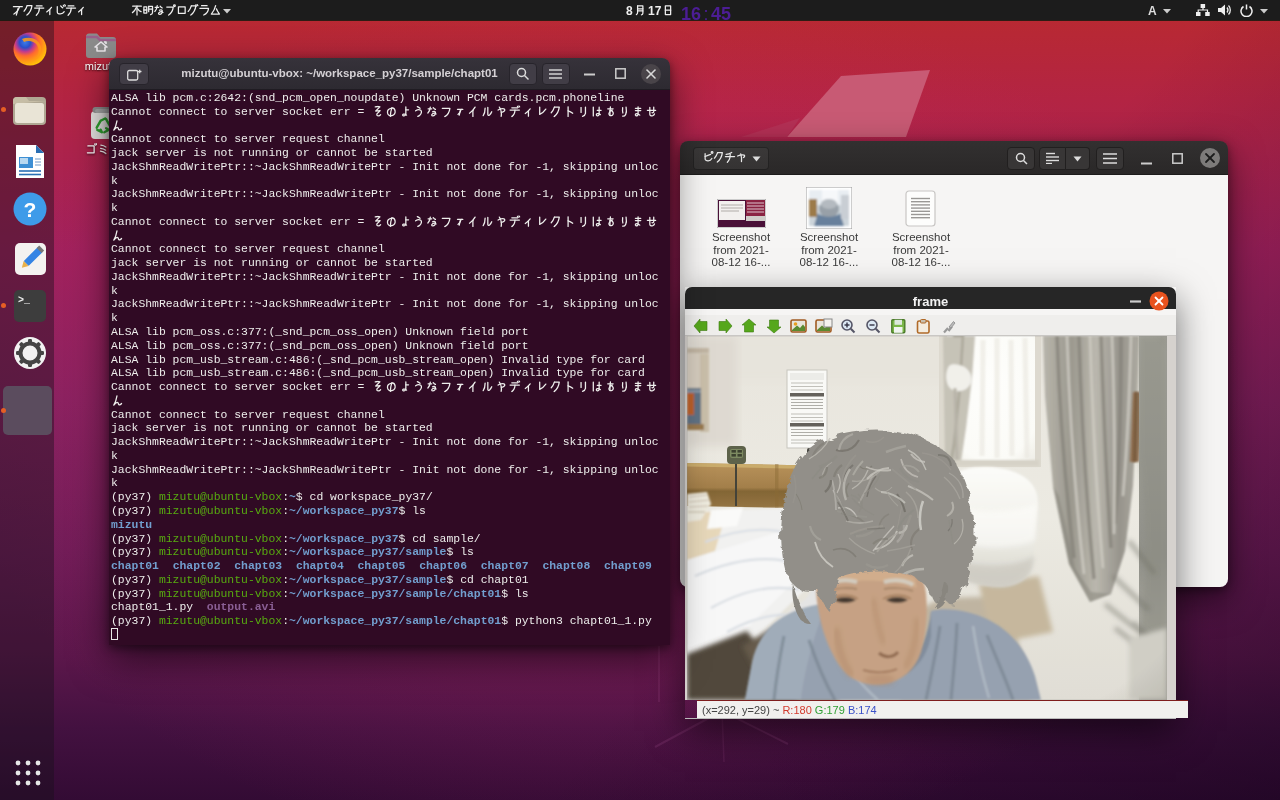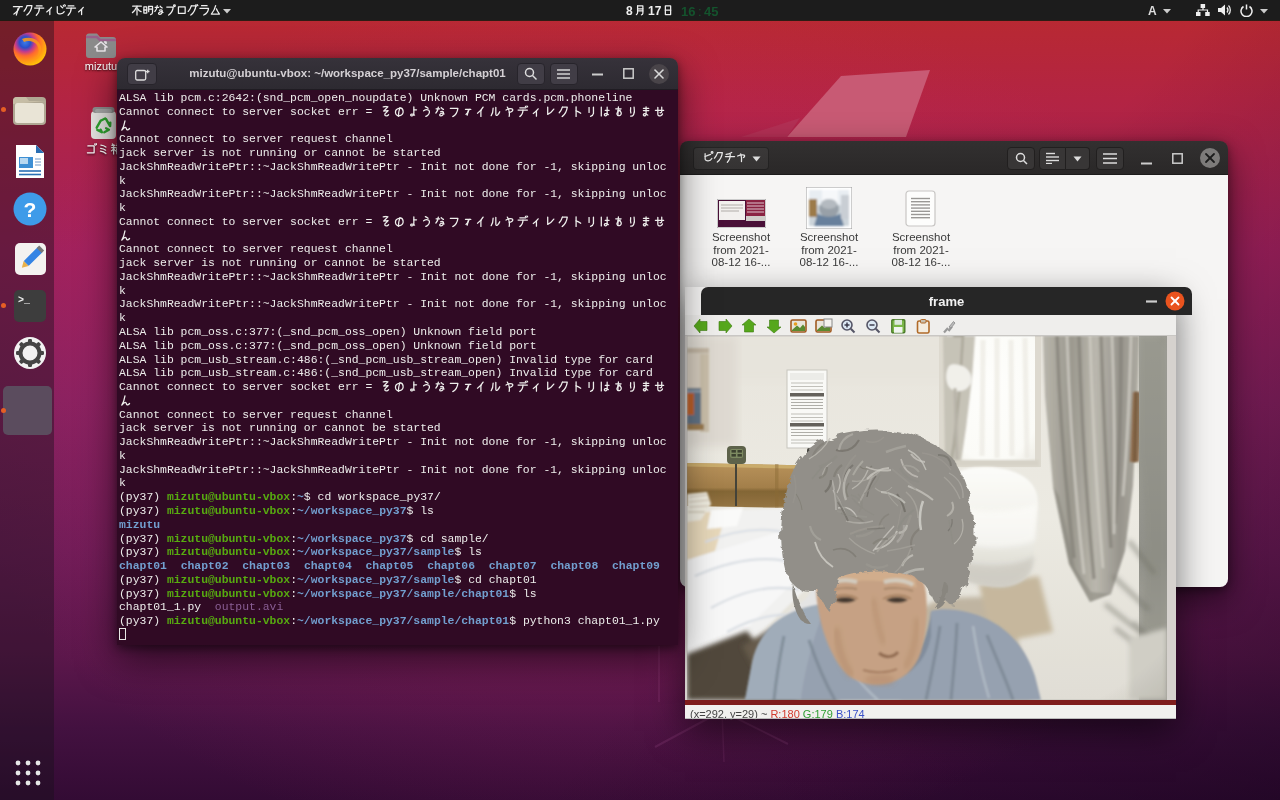--- a/index.html
+++ b/index.html
@@ -263,21 +263,21 @@
       <polygon points="1,1 9,1 5,5.5" fill="#ccc"></polygon>
     </svg>
     <div class="abs" style="left:626px;top:3.5px;font-size:12px;font-weight:bold;color:#eee;letter-spacing:.2px">8</div>
     <svg class="" style="position:absolute;left:634px;top:4px;overflow:visible" width="12" height="12">
       <use href="#k_tsuki" x="0" y="0" width="12" height="12"></use>
     </svg>
     <div class="abs" style="left:648px;top:3.5px;font-size:12px;font-weight:bold;color:#eee">17</div>
     <svg class="" style="position:absolute;left:662px;top:4px;overflow:visible" width="12" height="12">
       <use href="#k_hi" x="0" y="0" width="12" height="12"></use>
     </svg>
-    <div class="abs" style="left:681px;top:3.5px;font-size:13px;font-weight:bold;color:#14532d">16<span style="font-weight:normal;padding:0 2.5px">:</span>45</div>
+    <div class="abs" style="left:681px;top:3.5px;font-size:18px;font-weight:bold;color:#4c1d95">16<span style="font-weight:normal;padding:0 2.5px">:</span>45</div>
     <div class="abs" style="left:1148px;top:3.5px;font-size:12px;font-weight:bold;color:#ddd">A</div>
 <svg class="abs" style="left:1162px;top:8px" width="10" height="6">
       <polygon points="1,1 9,1 5,5.5" fill="#ccc"></polygon>
     </svg>
 <svg class="abs" style="left:1196px;top:4px" width="14" height="12">
  <rect x="4.6" y="0" width="4.5" height="4" fill="#eee"></rect>
       <rect x="0" y="8" width="4.5" height="4" fill="#eee"></rect>
       <rect x="9.2" y="8" width="4.5" height="4" fill="#eee"></rect>
  <path d="M7,4 V6 M2.2,8 V6 H11.5 V8" stroke="#eee" fill="none" stroke-width="1.2"></path>
     </svg>
@@ -484,21 +484,21 @@
         <line x1="6" y1="18.1" x2="25" y2="18.1"></line>
         <line x1="6" y1="21.3" x2="25" y2="21.3"></line>
         <line x1="6" y1="24.5" x2="25" y2="24.5"></line>
         <line x1="6" y1="27.700000000000003" x2="25" y2="27.700000000000003"></line>
       </g>
     </svg>
 </div>
 <div class="abs" style="left:696px;top:231px;width:90px;z-index:16;font-size:11.5px;line-height:12.6px;color:#3a3a3a;text-align:center">Screenshot<br>from 2021-<br>08-12 16-...</div>
 <div class="abs" style="left:784px;top:231px;width:90px;z-index:16;font-size:11.5px;line-height:12.6px;color:#3a3a3a;text-align:center">Screenshot<br>from 2021-<br>08-12 16-...</div>
 <div class="abs" style="left:876px;top:231px;width:90px;z-index:16;font-size:11.5px;line-height:12.6px;color:#3a3a3a;text-align:center">Screenshot<br>from 2021-<br>08-12 16-...</div>
-<div class="abs" style="left:117px;top:58px;width:561px;height:587px;z-index:30;border-radius:8px 8px 0 0;box-shadow:0 14px 38px rgba(0,0,0,.6),0 3px 10px rgba(0,0,0,.45)">
+<div class="abs" style="left:109px;top:58px;width:561px;height:587px;z-index:30;border-radius:8px 8px 0 0;box-shadow:0 14px 38px rgba(0,0,0,.6),0 3px 10px rgba(0,0,0,.45)">
  <div class="abs" style="left:0;top:0;width:561px;height:32px;background:linear-gradient(#36323a,#2d2a31);border-radius:8px 8px 0 0;border-bottom:1px solid #1f1c22"></div>
  <div class="abs" style="left:10px;top:5px;width:30px;height:22px;background:#413d46;border:1px solid #27242b;border-radius:4px"></div>
  <svg class="abs" style="left:18px;top:10px" width="15" height="13">
       <rect x="0.7" y="2.5" width="10" height="9.5" rx="1.5" fill="none" stroke="#ddd" stroke-width="1.3"></rect>
       <line x1="11" y1="3.5" x2="14.5" y2="3.5" stroke="#ddd" stroke-width="1.3"></line>
       <line x1="12.7" y1="1.8" x2="12.7" y2="5.3" stroke="#ddd" stroke-width="1.3"></line>
     </svg>
  <div class="abs" style="left:0;top:9px;width:561px;text-align:center;font-size:11.5px;font-weight:bold;color:#d4d0d4;transform:translateX(-50px)">mizutu@ubuntu-vbox: ~/workspace_py37/sample/chapt01</div>
  <div class="abs" style="left:400px;top:5px;width:28px;height:22px;background:#413d46;border:1px solid #27242b;border-radius:4px"></div>
  <svg class="abs" style="left:407px;top:9px" width="14" height="14">
@@ -636,21 +636,21 @@
 (py37) <span class="g">mizutu@ubuntu-vbox</span>:<span class="b">~/workspace_py37/sample</span>$ ls
 <span class="d">chapt01</span>  <span class="d">chapt02</span>  <span class="d">chapt03</span>  <span class="d">chapt04</span>  <span class="d">chapt05</span>  <span class="d">chapt06</span>  <span class="d">chapt07</span>  <span class="d">chapt08</span>  <span class="d">chapt09</span>
 (py37) <span class="g">mizutu@ubuntu-vbox</span>:<span class="b">~/workspace_py37/sample</span>$ cd chapt01
 (py37) <span class="g">mizutu@ubuntu-vbox</span>:<span class="b">~/workspace_py37/sample/chapt01</span>$ ls
 chapt01_1.py  <span class="avi">output.avi</span>
 (py37) <span class="g">mizutu@ubuntu-vbox</span>:<span class="b">~/workspace_py37/sample/chapt01</span>$ python3 chapt01_1.py
 <span class="cur"></span></pre>
     </div>
 </div>
 <div class="abs" style="left:685px;top:287px;width:491px;height:432px;z-index:20;box-shadow:0 12px 34px rgba(0,0,0,.55)">
- <div class="abs" style="left:16px;top:0;width:491px;height:28px;background:#262626;border-radius:7px 7px 0 0">
+ <div class="abs" style="left:0;top:0;width:491px;height:22px;background:#262626;border-radius:7px 7px 0 0">
    <div style="position:absolute;left:0;top:7px;width:100%;text-align:center;font-size:13px;font-weight:bold;color:#f2f2f2">frame</div>
    <svg class="abs" style="left:445px;top:13px" width="12" height="3">
         <line x1="0" y1="1.5" x2="11" y2="1.5" stroke="#ccc" stroke-width="2.2"></line>
       </svg>
    <svg class="abs" style="left:464px;top:4px" width="20" height="20">
         <circle cx="10" cy="10" r="9.5" fill="#e9531e"></circle>
         <g stroke="#fff" stroke-width="1.8" stroke-linecap="round">
           <line x1="6.5" y1="6.5" x2="13.5" y2="13.5"></line>
           <line x1="13.5" y1="6.5" x2="6.5" y2="13.5"></line>
         </g>
@@ -1031,24 +1031,24 @@
 <radialGradient id="vig" cx=".45" cy=".45" r=".85">
             <stop offset="0" stop-color="#000" stop-opacity="0"></stop>
             <stop offset=".8" stop-color="#221a10" stop-opacity="0"></stop>
             <stop offset="1" stop-color="#221a10" stop-opacity=".18"></stop>
           </radialGradient>
 <rect x="0" y="0" width="480" height="364" fill="none" stroke="#8a8a8a" stroke-width="1" opacity=".35"></rect>
 </svg>
       </div>
       <div style="position:absolute;left:0;top:0;width:480px;height:364px;background:rgba(238,228,205,.05)"></div>
     </div>
- <div class="abs" style="left:0;top:413px;width:491px;height:18px;background:#f1f0ee;border-top:5px solid #7f1d1d;font-size:11px;color:#444">
+ <div class="abs" style="left:12px;top:413px;width:491px;height:18px;background:#f1f0ee;border-top:1px solid #7f1d1d;font-size:11px;color:#444">
    <span style="position:absolute;left:5px;top:2.5px">(x=292, y=29) ~ <span style="color:#d23b2e">R:180</span> <span style="color:#2f9e33">G:179</span> <span style="color:#3b51c8">B:174</span></span>
  </div>
  <div class="abs" style="left:0;top:431px;width:491px;height:1px;background:#bbb"></div>
 </div>
 <style>
-#term .g{color:#57ab10;font-weight:bold}
+#term .g{color:#57ab10;font-weight:normal}
 #term .b{color:#729fcf;font-weight:bold}
 #term .d{color:#729fcf;font-weight:bold}
-#term .avi{color:#8a5f95;font-weight:normal}
+#term .avi{color:#8a5f95;font-weight:bold}
 #term .cur{display:inline-block;width:7.2px;height:12.2px;border:1.4px solid #e8e8e6;vertical-align:-2.5px}
 #term svg{color:#ededeb}
 </style>
 </body></html>

